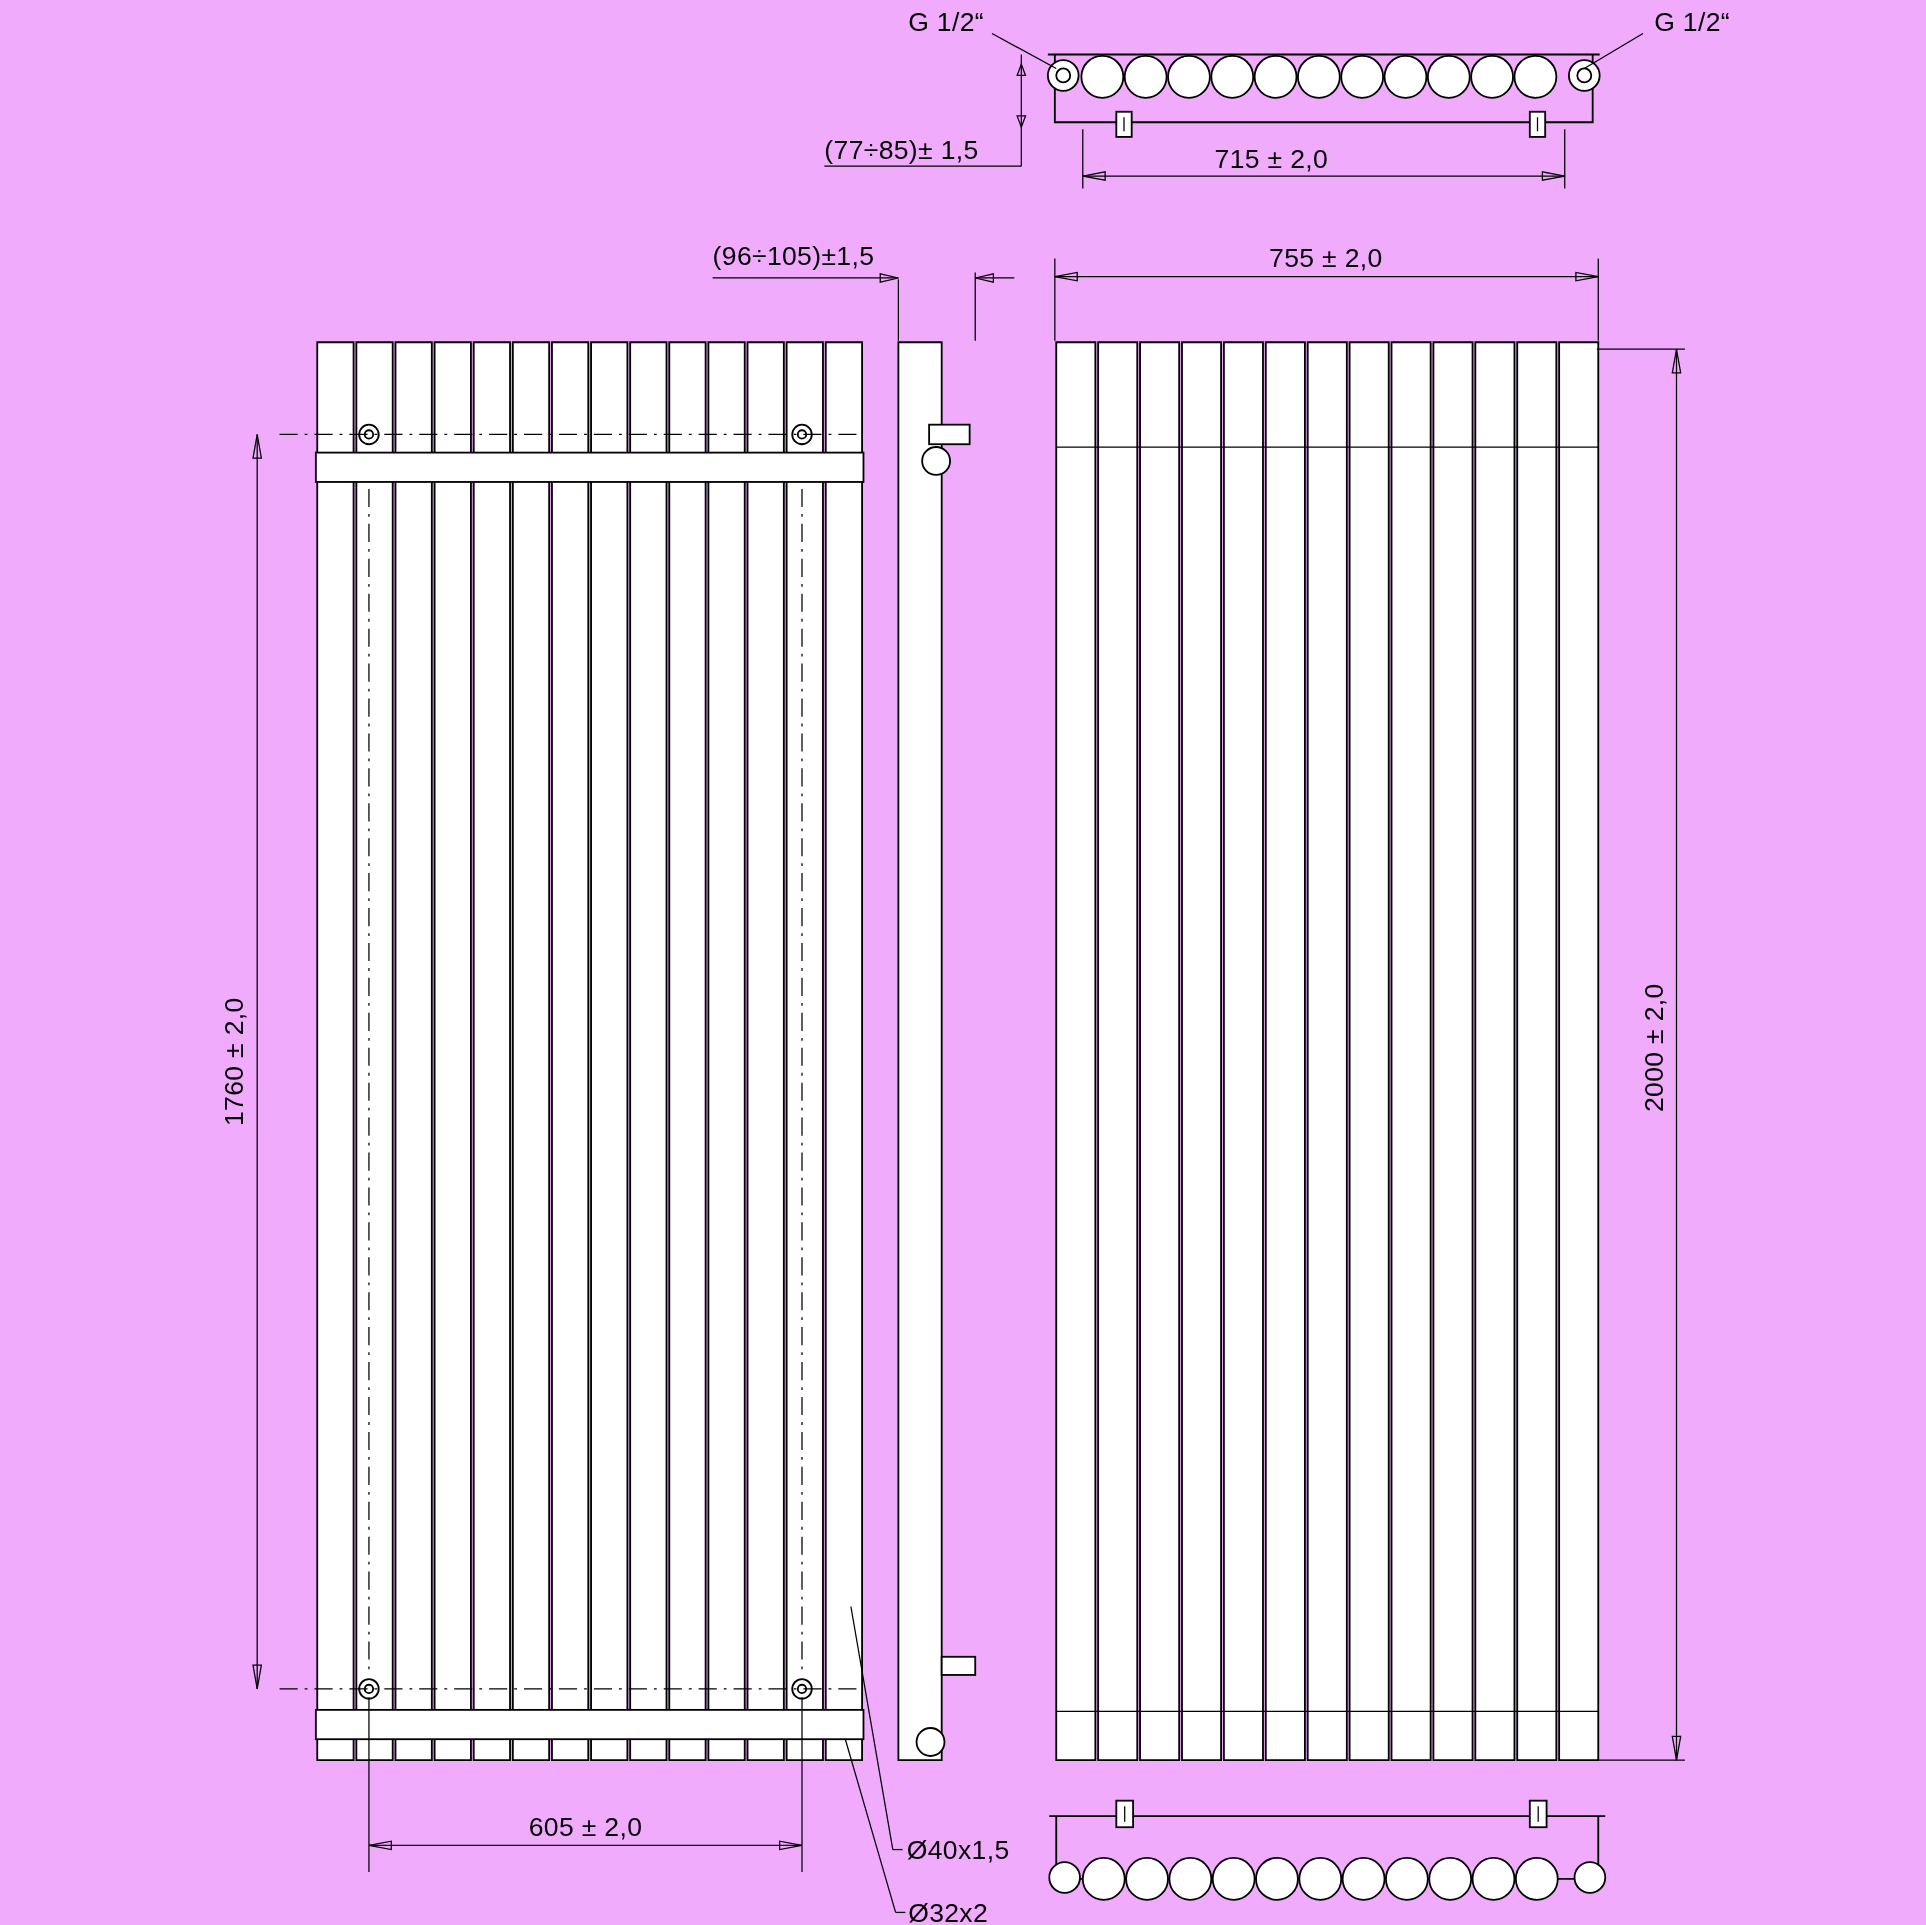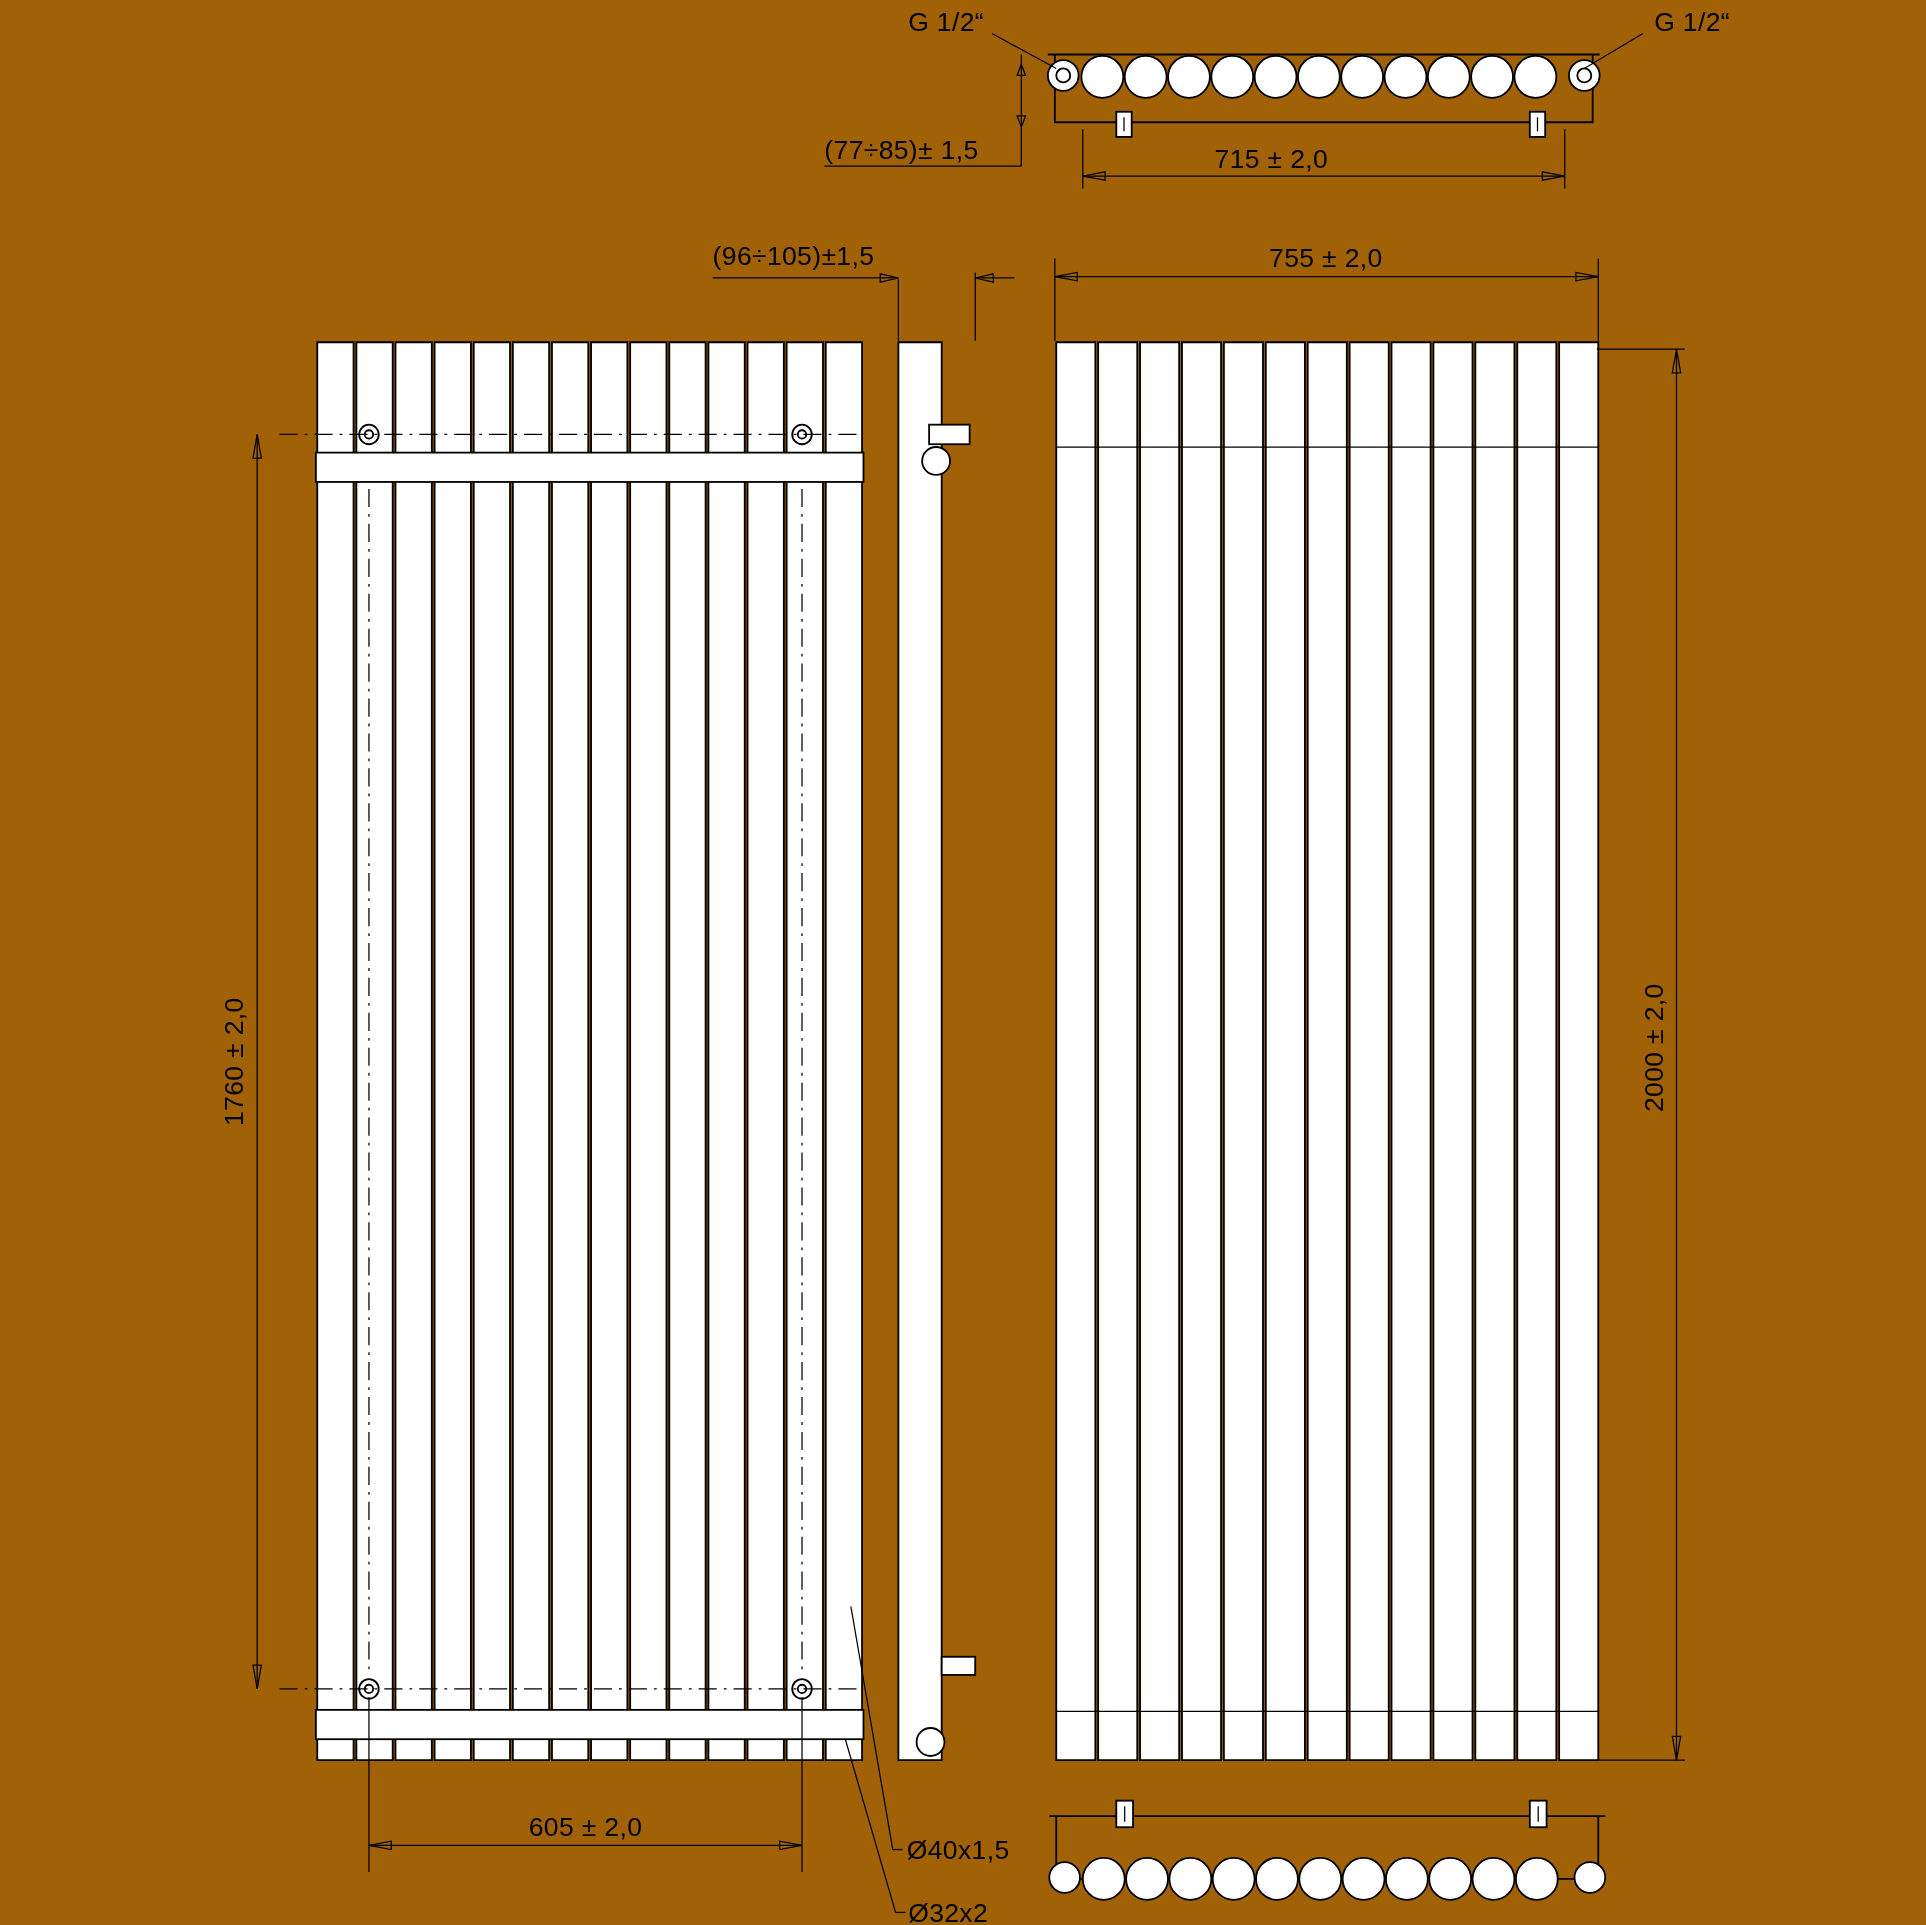--- a/index.html
+++ b/index.html
@@ -7,21 +7,21 @@
     padding: 0;
     background: #ffffff;
   }
   body {
     font-family: "Liberation Sans", sans-serif;
   }
   #sheet {
     position: relative;
     width: 1926px;
     height: 1925px;
-    background: #a16207;
+    background: #f0abfc;
     overflow: hidden;
   }
   #sheet svg {
     position: absolute;
     top: 0;
     left: 0;
   }
   text {
     font-family: "Liberation Sans", sans-serif;
     fill: #000000;

